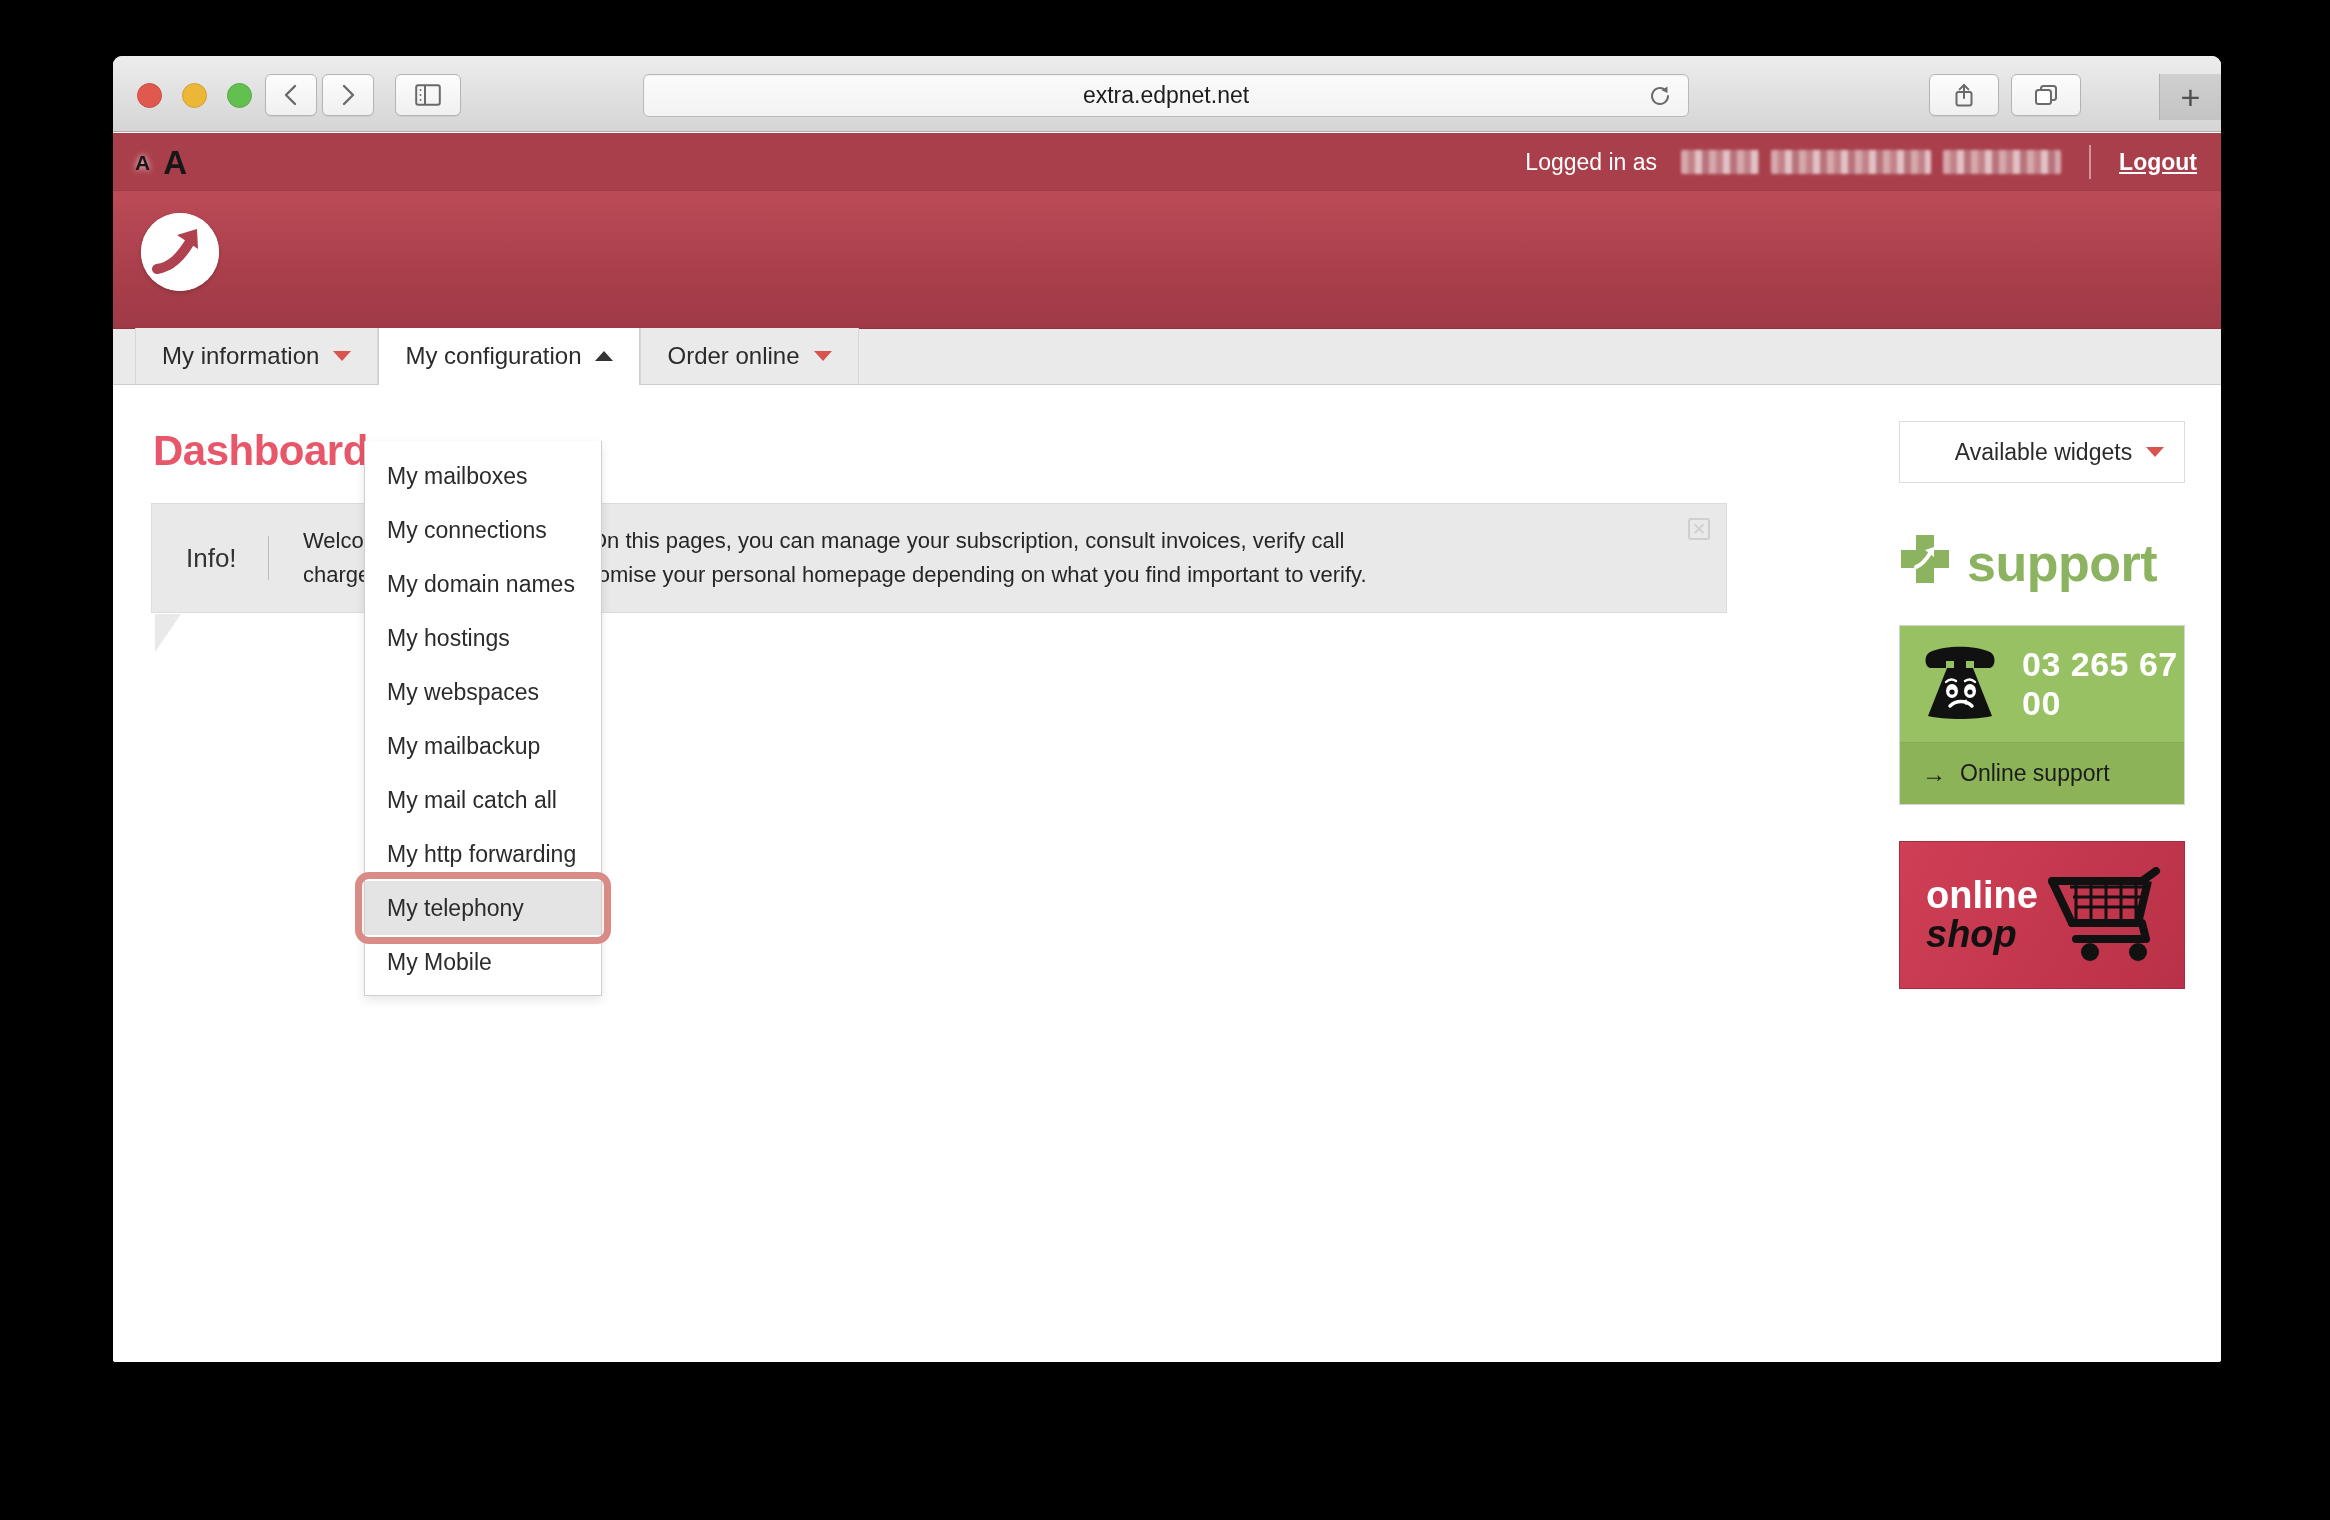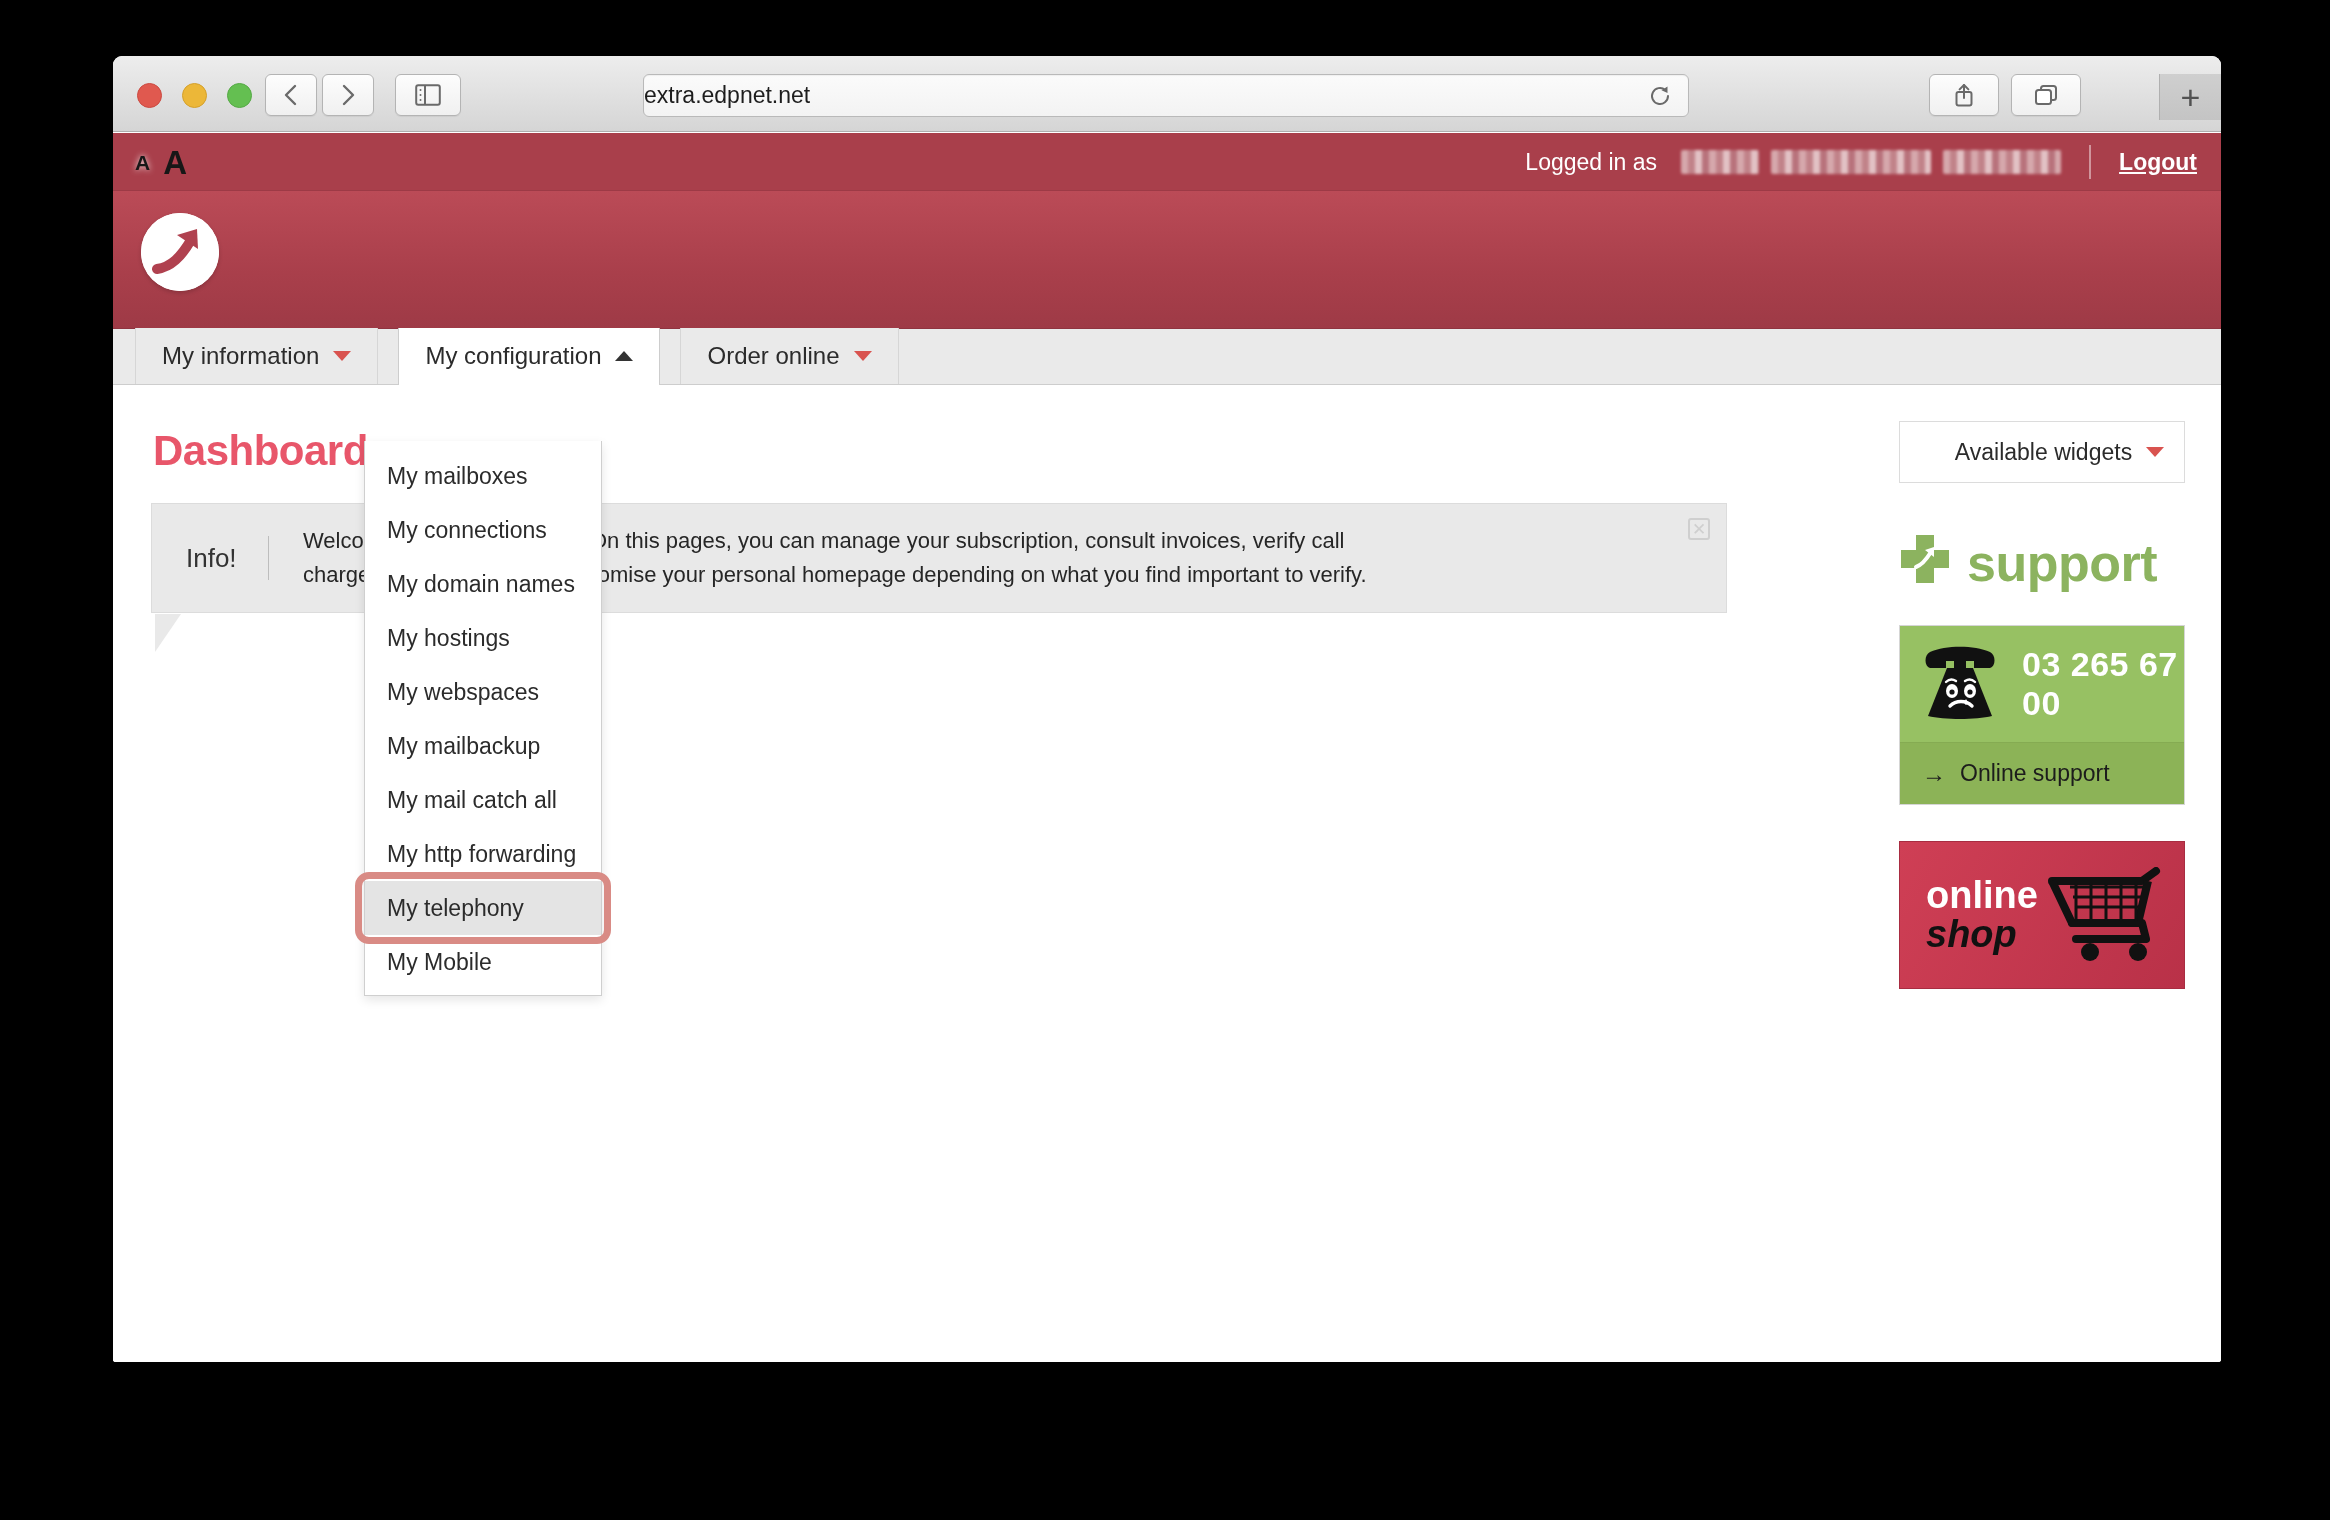--- a/index.html
+++ b/index.html
@@ -51,21 +51,21 @@
     border-left: 1px solid #b0b0b0;
     display: flex; align-items: center; justify-content: center;
     font-size: 34px; color: #515151; font-weight: 300; line-height: 1;
   }
 
   #url-bar {
     position: absolute; left: 530px; top: 18px;
     width: 1046px; height: 43px;
     background: linear-gradient(#fbfbfb, #f3f3f3);
     border: 1px solid #b9b9b9; border-radius: 6px;
-    display: flex; align-items: center; 
+    display: flex; align-items: center; justify-content: center;
     box-shadow: inset 0 1px 1px rgba(0,0,0,.05);
   }
   #url-text { font-size: 23px; color: #1d1d1d; }
   #reload-button {
     position: absolute; right: 10px; top: 50%; transform: translateY(-50%);
     width: 36px; height: 34px;
     display: flex; align-items: center; justify-content: center;
   }
 
   
@@ -110,21 +110,21 @@
   #logo-text { font-size: 60px; font-weight: bold; font-style: italic; letter-spacing: -2px; line-height: 1.05; }
   #logo-text .edp { color: #3a3a3a; }
   #logo-text .net { color: #ffffff; }
   #logo-tagline { font-size: 19px; font-weight: bold; color: #3a3a3a; margin-top: -4px; letter-spacing: .1px; }
 
   
   #nav-bar {
     position: relative; height: 56px;
     background: #eaeaea;
     border-bottom: 1px solid #cdcdcd;
-    display: flex; align-items: flex-end; padding-left: 22px; gap: 20px;
+    display: flex; align-items: flex-end; padding-left: 22px;
   }
   .nav-tab {
     height: 56px; padding: 0 26px;
     display: flex; align-items: center; gap: 14px;
     font-size: 24px; color: #2b2b2b;
     background: #eaeaea;
     border-left: 1px solid #d6d6d6; border-right: 1px solid #d6d6d6;
     position: relative;
   }
   .nav-tab:first-child { border-left: 1px solid #d6d6d6; }

